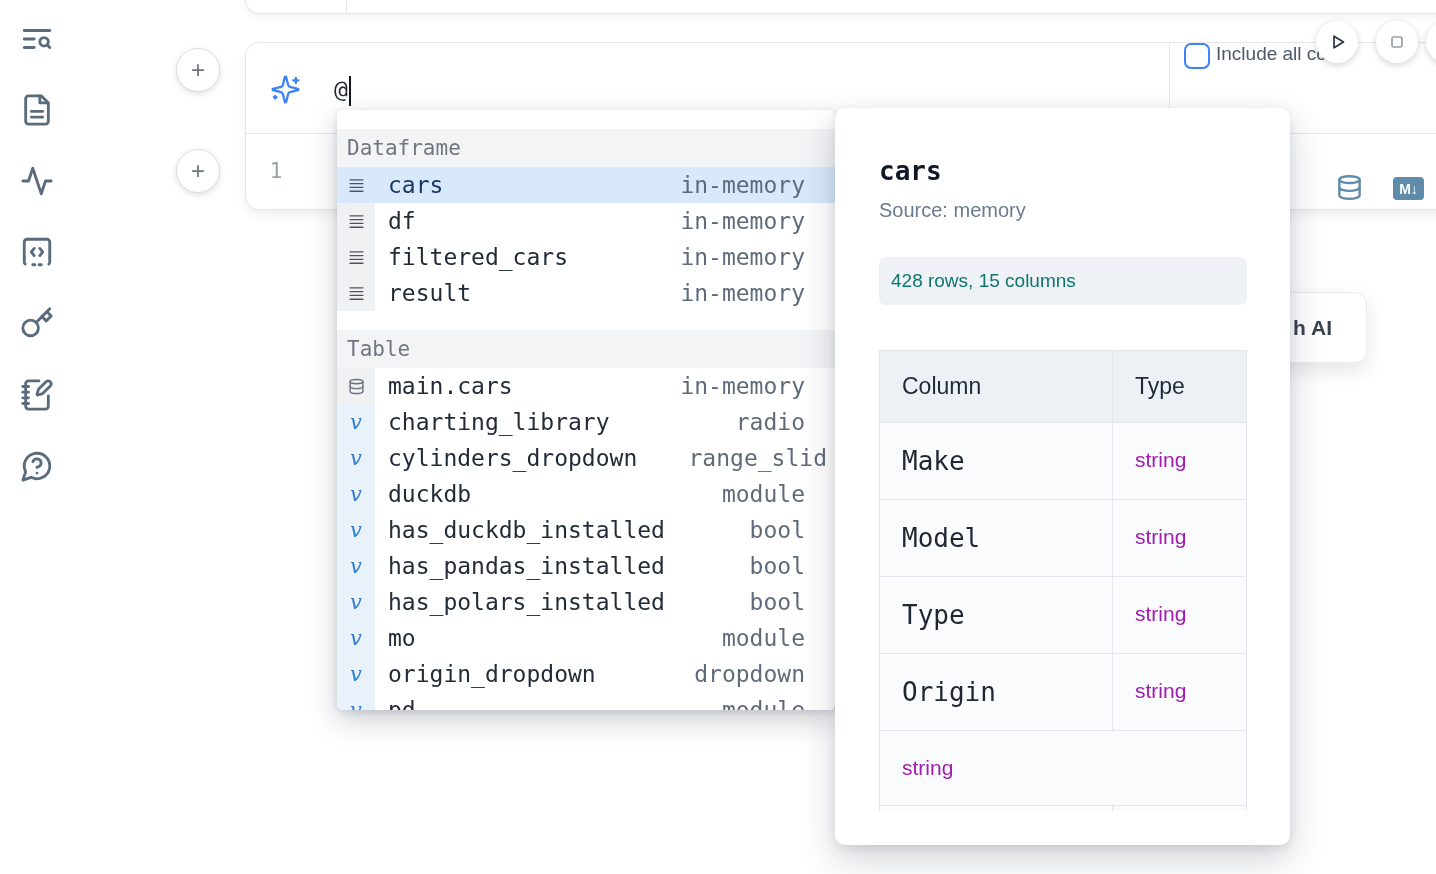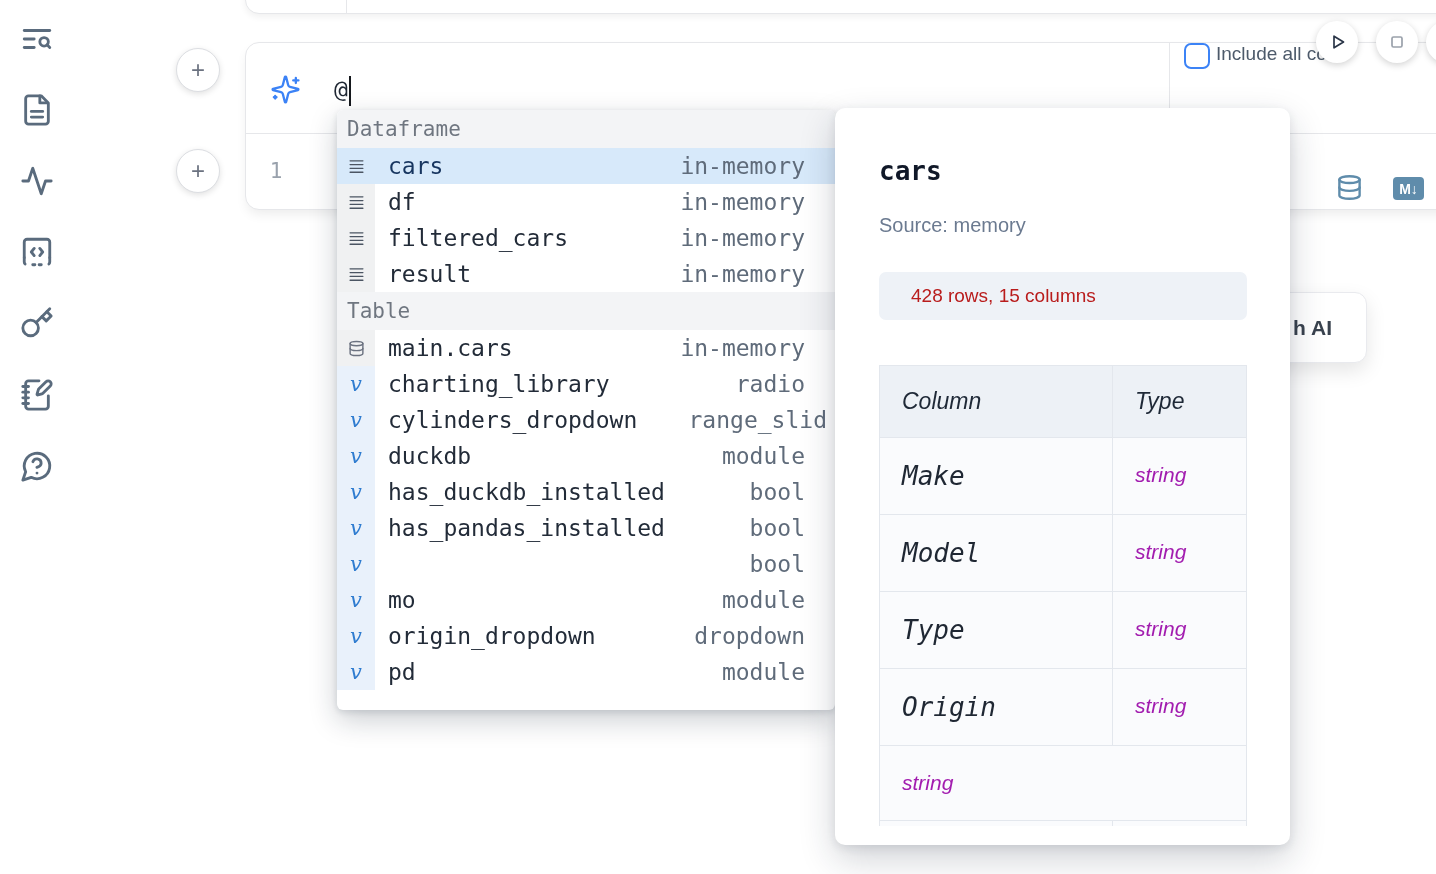--- a/index.html
+++ b/index.html
@@ -52,21 +52,21 @@
   .circle-btn { position:absolute; top:21px; width:42px; height:42px; border-radius:50%; background:#fff;
                 box-shadow:0 2px 7px rgba(0,0,0,.18); display:flex; align-items:center;
                 justify-content:center; z-index:4; }
   .circle-btn svg { width:24px; height:24px; fill:none; stroke-linejoin:round; stroke-linecap:round; }
 
   
   #dropdown { position:absolute; left:337px; top:110px; width:498px; height:600px; background:#fff;
               border-radius:6px; box-shadow:0 10px 28px rgba(20,30,50,.22), 0 2px 6px rgba(20,30,50,.12);
               overflow:hidden; z-index:10; font-family:"DejaVu Sans Mono", monospace; }
   .ac-header { height:38px; line-height:38px; background:#f3f4f6; color:#6f7680;
-               font-size:21px; padding-left:10px; }
+               font-size:21px; padding-left:10px;margin-top:19px; }
   .ac-row { height:36px; display:flex; align-items:center; background:#fff; overflow:hidden; white-space:nowrap; }
   .ac-row .gut { width:38px; height:36px; flex:none; display:flex; align-items:center;
                  justify-content:center; background:#f0f1f2; }
   .ac-row.kind-variable .gut { background:#e9f1fb; }
   .ac-row.selected, .ac-row.selected .gut { background:#d7e9fa; }
   .ac-row .nm { margin-left:13px; font-size:23px; color:#222b38; }
   .ac-row.selected .nm { color:#17355f; }
   .ac-row .sp { flex:1 1 0; min-width:0; }
   .ac-row .ty { font-size:23px; color:#5f6b7a; margin-right:30px; flex:none; }
   .ac-row.clip .ty { margin-right:8px; }
@@ -79,24 +79,24 @@
   #ai-btn { position:absolute; left:1190px; top:292px; width:177px; height:71px; background:#fff;
             border:1px solid #e9eaee; border-radius:12px; box-shadow:0 8px 20px rgba(0,0,0,.10);
             display:flex; align-items:center; justify-content:flex-end; padding-right:34px;
             font-size:21px; font-weight:bold; color:#39424e; z-index:5; }
 
   
   #panel { position:absolute; left:835px; top:108px; width:455px; height:737px; background:#fff;
            border-radius:10px; box-shadow:0 14px 36px rgba(25,35,55,.20), 0 3px 10px rgba(25,35,55,.10);
            z-index:20; padding:48px 43px 0 44px; }
   #panel-title { font-size:26px; font-weight:bold; color:#101828; }
-  #panel-source { margin-top:28px; font-size:20px; color:#6b7a90; }
+  #panel-source { margin-top:13px; font-size:20px; color:#6b7a90; }
   #panel-pill { margin-top:35px; height:48px; background:#eef2f7; border-radius:7px;
-                display:flex; align-items:center; padding-left:32px; font-size:19px; color:#b91c1c; }
-  #panel-table-wrap { margin-top:45px; height:461px; overflow:hidden;font-style:italic; }
+                display:flex; align-items:center; padding-left:12px; font-size:19px; color:#0f766e; }
+  #panel-table-wrap { margin-top:45px; height:461px; overflow:hidden; }
   #ptable { width:368px; border:1px solid #e3e7ed; }
   .pt-row { display:grid; grid-template-columns:233px 1fr; border-bottom:1px solid #e3e7ed; }
   .pt-row > div { border-right:1px solid #e3e7ed; }
   .pt-row > div:last-child { border-right:none; }
   .pt-head { background:#edf1f6; }
   .pt-head > div { padding:22px 0 22px 22px; font-size:23px; color:#1f2937; }
   .pt-body { background:#fafbfd; }
   .pt-body .cname { padding:23px 17px 23px 22px; font-size:26px; color:#1f2733;
                     font-family:"DejaVu Sans Mono", monospace; }
   .pt-body .ctype { padding:25px 0 25px 22px; font-size:21px; color:#a21caf; }
@@ -308,20 +308,21 @@
         <span class="vicon">v</span>
       </div>
       <span class="nm">has_pandas_installed</span>
       <span class="sp"></span>
       <span class="ty">bool</span>
     </div>
     <div class="ac-row kind-variable">
       <div class="gut">
         <span class="vicon">v</span>
       </div>
+      <span class="nm">has_polars_installed</span>
       <span class="sp"></span>
       <span class="ty">bool</span>
     </div>
     <div class="ac-row kind-variable">
       <div class="gut">
         <span class="vicon">v</span>
       </div>
       <span class="nm">mo</span>
       <span class="sp"></span>
       <span class="ty">module</span>

